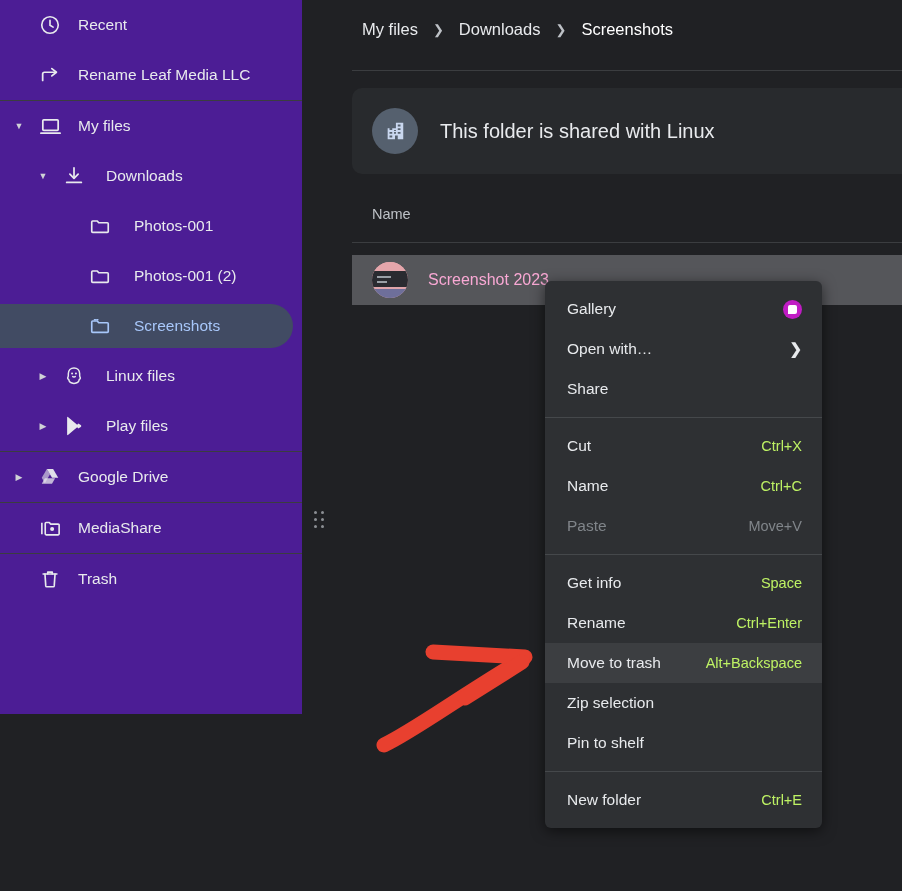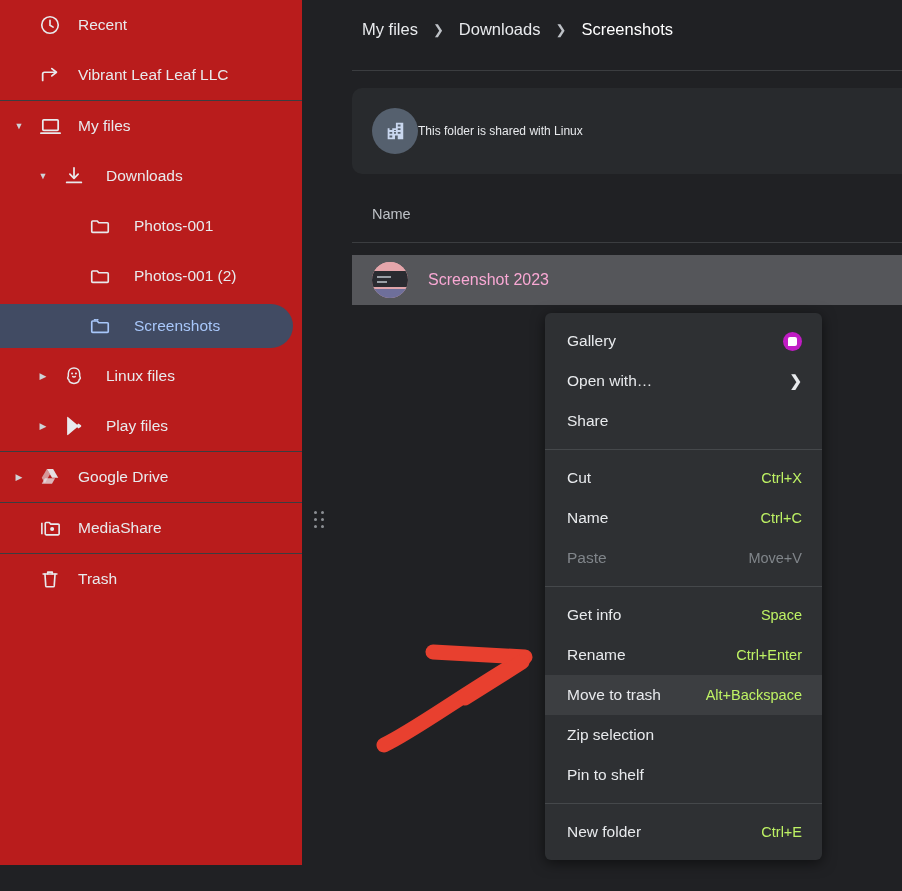--- a/index.html
+++ b/index.html
@@ -7,22 +7,22 @@
     width: 902px; height: 891px;
     background: #202124;
     font-family: "Liberation Sans", sans-serif;
     overflow: hidden;
   }
   #app { position: relative; width: 902px; height: 891px; }
 
   
   #sidebar {
     position: absolute; left: 0; top: 0;
-    width: 302px; height: 865px;
-    background: #b91c1c;
+    width: 302px; height: 714px;
+    background: #4c1d95;
     text-decoration: underline;
   }
   .nav-row {
     position: relative;
     display: flex; align-items: center;
     height: 50px;
     color: #e8eaed;
     font-size: 15.5px;
     white-space: nowrap;
   }
@@ -77,21 +77,21 @@
     background: #282a2d;
     border-radius: 10px 0 0 10px;
     display: flex; align-items: center;
   }
   .banner-icon {
     width: 46px; height: 46px; margin-left: 20px;
     border-radius: 50%;
     background: #55606e;
     display: flex; align-items: center; justify-content: center;
   }
-  .banner-text { color: #e8eaed; font-size: 12px; }
+  .banner-text { margin-left: 22px; color: #e8eaed; font-size: 20px; }
 
   #col-header {
     position: absolute; left: 70px; top: 206px;
     color: #bdc1c6; font-size: 14.5px; font-weight: 500;
   }
   .hrule2 { position: absolute; left: 50px; right: 0; top: 242px; height: 1px; background: #3b3d40; }
 
   #file-row {
     position: absolute; left: 50px; top: 255px; right: 0;
     height: 50px;
@@ -115,21 +115,20 @@
 
   
   #ctx-menu {
     position: absolute; left: 545px; top: 281px;
     width: 277px;
     background: #2e3033;
     border-radius: 6px;
     box-shadow: 0 3px 14px rgba(0,0,0,.55);
     padding: 8px 0 8px 0;
     overflow: hidden;
-    margin-top: 32px;
   }
   .mi {
     position: relative;
     display: flex; align-items: center;
     height: 40px;
     padding: 0 20px 0 22px;
     color: #e8eaed; font-size: 15.5px;
     white-space: nowrap;
   }
   .mi .mlabel { flex: 1; }
@@ -163,21 +162,21 @@
         </span>
         <span class="nvlabel" style="left: 78px;">Recent</span>
       </div>
       <div class="nav-row">
         <span class="nvicon" style="left: 38px;">
           <svg width="22" height="22" viewBox="0 0 24 24" fill="none" stroke="#e8eaed" stroke-width="1.9" stroke-linecap="round" stroke-linejoin="round">
             <path d="M4 18V11a2 2 0 0 1 2-2h12"></path>
             <path d="M14 5l5 4-5 4"></path>
           </svg>
         </span>
-        <span class="nvlabel" style="left: 78px;">Vibrant Leaf Leaf LLC</span>
+        <span class="nvlabel" style="left: 78px;">Rename Leaf Media LLC</span>
       </div>
       <div class="sep"></div>
       <div class="nav-row">
         <span class="twisty" style="left: 8px;">▼</span>
         <span class="nvicon" style="left: 38px;">
           <svg width="23" height="23" viewBox="0 0 24 24" fill="none" stroke="#e8eaed" stroke-width="1.8" stroke-linejoin="round">
             <rect x="4" y="5" width="16" height="11" rx="1"></rect>
             <path d="M2 19h20" stroke-linecap="round"></path>
           </svg>
         </span>

